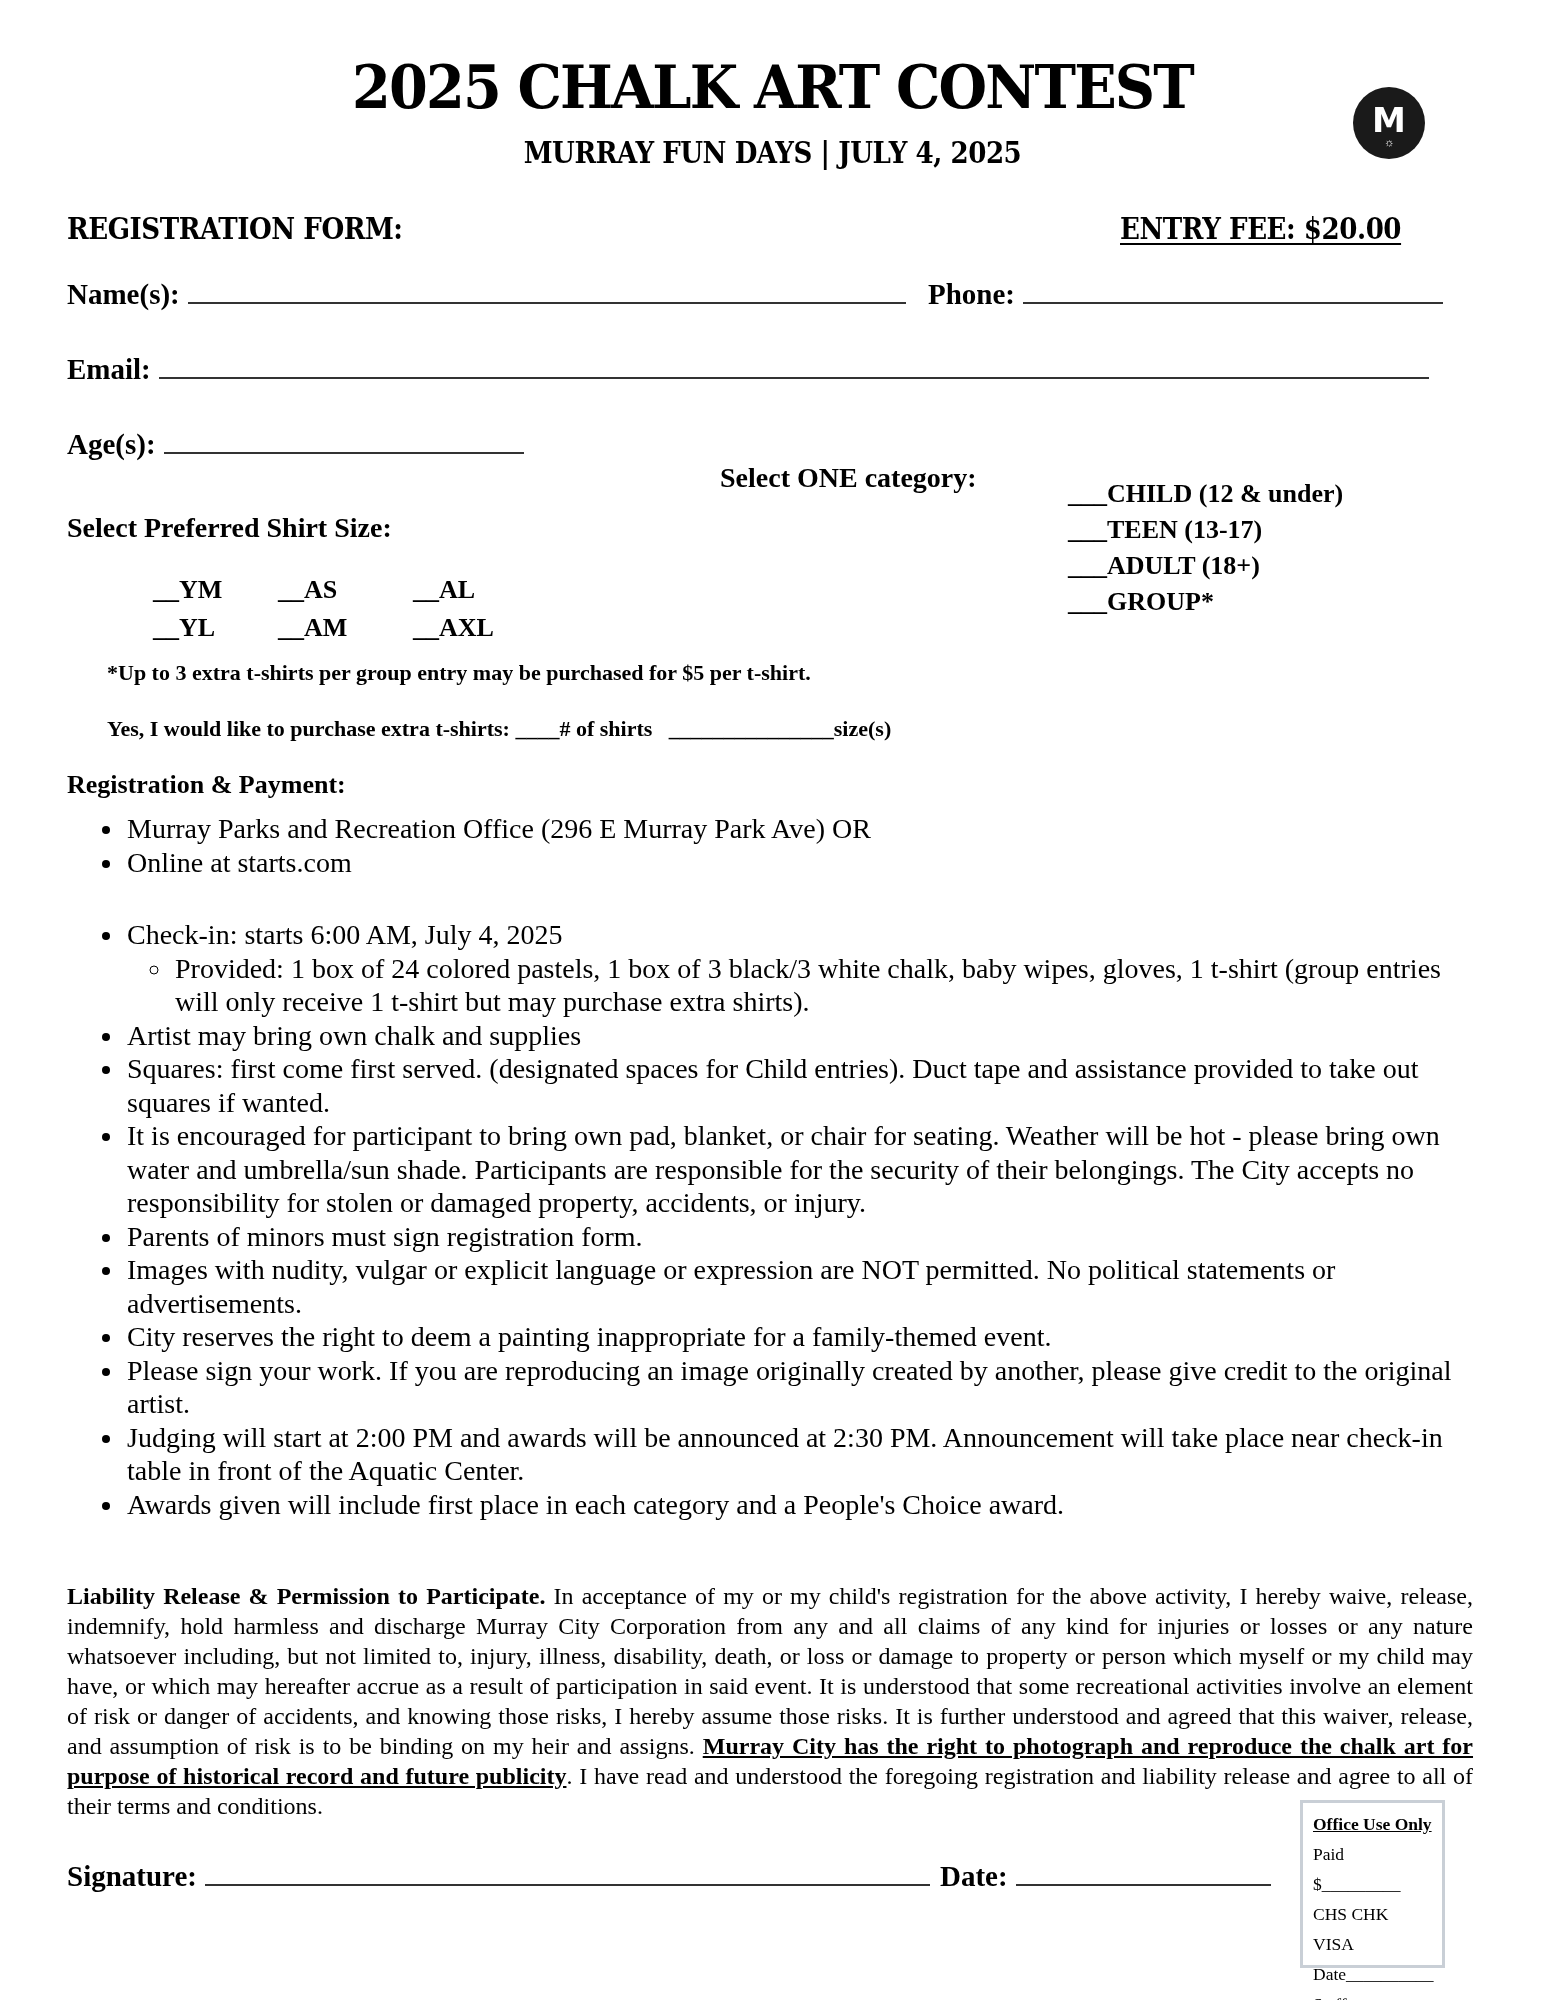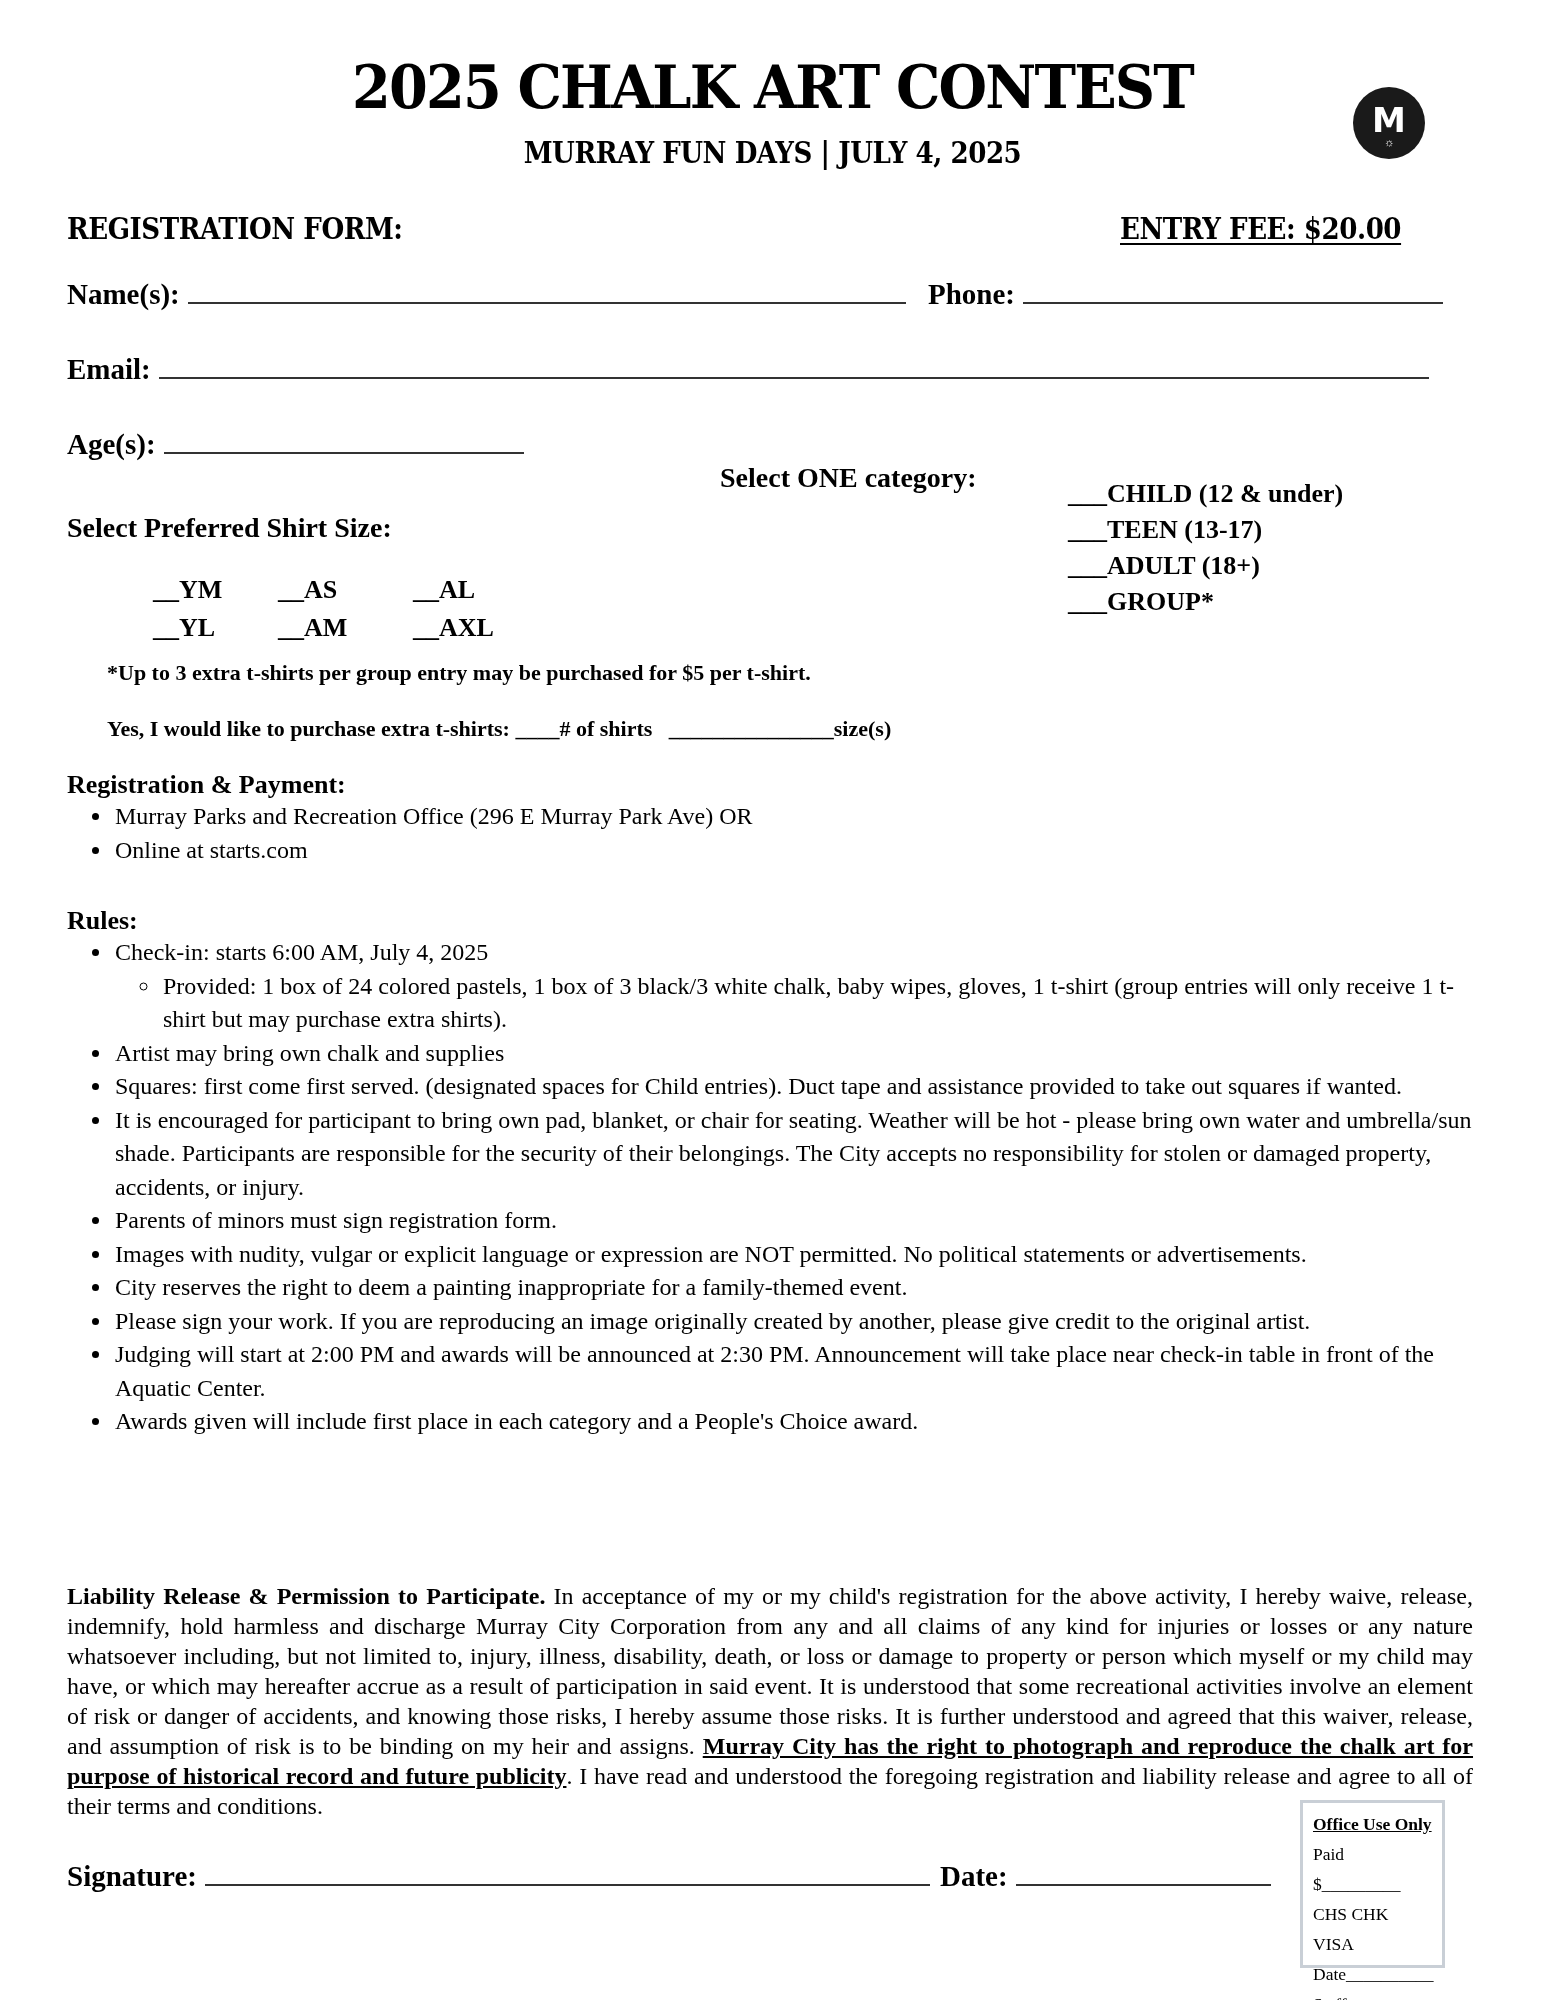--- a/index.html
+++ b/index.html
@@ -9,21 +9,21 @@
   .subtitle { left: 0; width: 1545px; top: 136px; text-align: center; font-family: "DejaVu Serif", serif; font-weight: bold; font-size: 29px; letter-spacing: -0.5px; transform: scaleX(0.9); }
   .logo { left: 1353px; top: 87px; width: 72px; height: 72px; border-radius: 50%; background: #1a1a1a; display: flex; align-items: center; justify-content: center; flex-direction: column; }
   .logo .m { color: #fff; font-family: "DejaVu Sans", sans-serif; font-weight: bold; font-size: 34px; line-height: 34px; margin-top: 4px; }
   .logo .sun { color: #fff; font-size: 11px; line-height: 11px; }
   .section-head { font-family: "DejaVu Serif", serif; font-weight: bold; font-size: 29px; letter-spacing: -0.5px; transform: scaleX(0.9); transform-origin: left; }
   .fee { left: 1120px; top: 212px; text-decoration: underline; text-decoration-thickness: 2px; text-underline-offset: 4px; }
   .field-label { font-weight: bold; font-size: 29px; }
   .uline { display: inline-block; border-bottom: 2px solid #333; height: 26px; vertical-align: baseline; margin-left: 8px; }
   .b24 { font-weight: bold; font-size: 26px; }
   .b22 { font-weight: bold; font-size: 22px; margin-left: 27px; }
-  ul.rules { margin: 0; padding-left: 46px; list-style: disc; font-size: 24px; line-height: 33.5px; }
+  ul.rules { margin: 12px; padding-left: 46px; list-style: disc; font-size: 28px; line-height: 33.5px; }
   ul.rules li { padding-left: 2px; }
   ul.sub { list-style: circle; padding-left: 46px; margin: 0; }
   .liability { left: 67px; top: 1581px; width: 1406px; font-size: 24px; line-height: 30px; text-align: justify; }
   .liability .lead { font-weight: bold; }
   .liability .photo { font-weight: bold; text-decoration: underline; }
   .office { left: 1300px; top: 1800px; width: 145px; height: 168px; border: 3px solid #c9cfd6; box-sizing: border-box; padding: 6px 10px; font-size: 17.5px; line-height: 30px; }
   .office .head { font-weight: bold; text-decoration: underline; }
   .cat-line { font-weight: bold; font-size: 26px; line-height: 36px; }
   .size-grid { left: 153px; top: 573px; display: grid; grid-template-columns: 125px 135px 120px; row-gap: 4px; font-weight: bold; font-size: 26px; line-height: 34px; }
 </style>
@@ -80,21 +80,20 @@
 
 <div class="abs" style="left:67px; top:770px; width:1420px;">
   <div class="b24">Registration &amp; Payment:</div>
   <ul class="rules">
     <li>Murray Parks and Recreation Office (296 E Murray Park Ave) OR</li>
     <li>Online at starts.com</li>
   </ul>
 </div>
 
 <div class="abs" style="left:67px; top:906px; width:1420px;">
-  <div class="b24">Rules:</div>
   <ul class="rules">
     <li><span>Check-in: starts 6:00 AM, July 4, 2025</span>
       <ul class="sub">
         <li>Provided: 1 box of 24 colored pastels, 1 box of 3 black/3 white chalk, baby wipes, gloves, 1 t-shirt (group entries will only receive 1 t-shirt but may purchase extra shirts).</li>
       </ul>
     </li>
     <li>Artist may bring own chalk and supplies</li>
     <li>Squares: first come first served. (designated spaces for Child entries). Duct tape and assistance provided to take out squares if wanted.</li>
     <li>It is encouraged for participant to bring own pad, blanket, or chair for seating. Weather will be hot - please bring own water and umbrella/sun shade. Participants are responsible for the security of their belongings. The City accepts no responsibility for stolen or damaged property, accidents, or injury.</li>
     <li>Parents of minors must sign registration form.</li>

